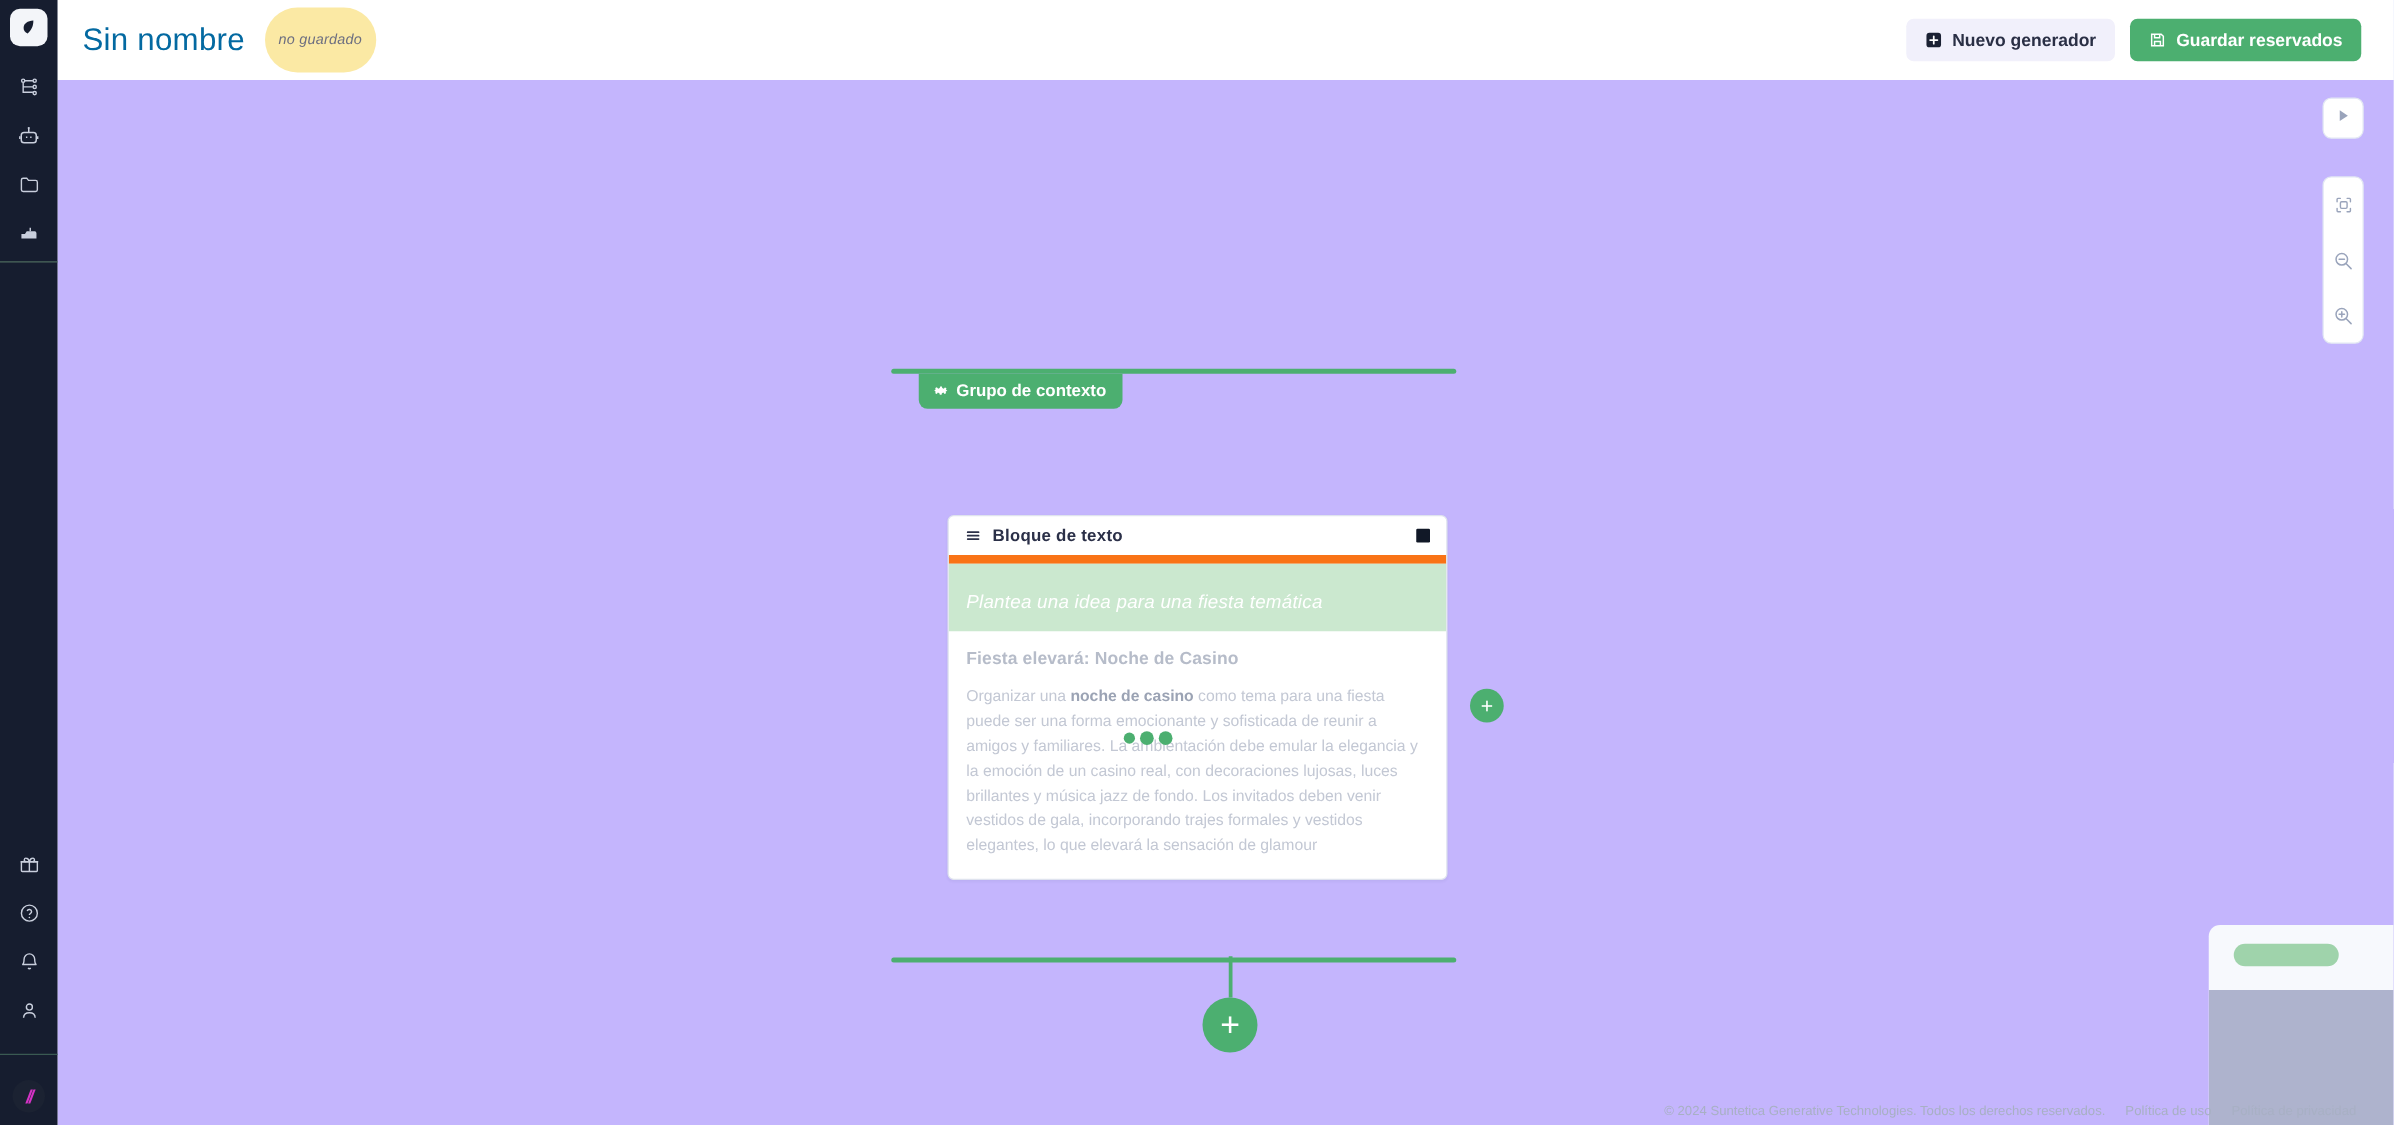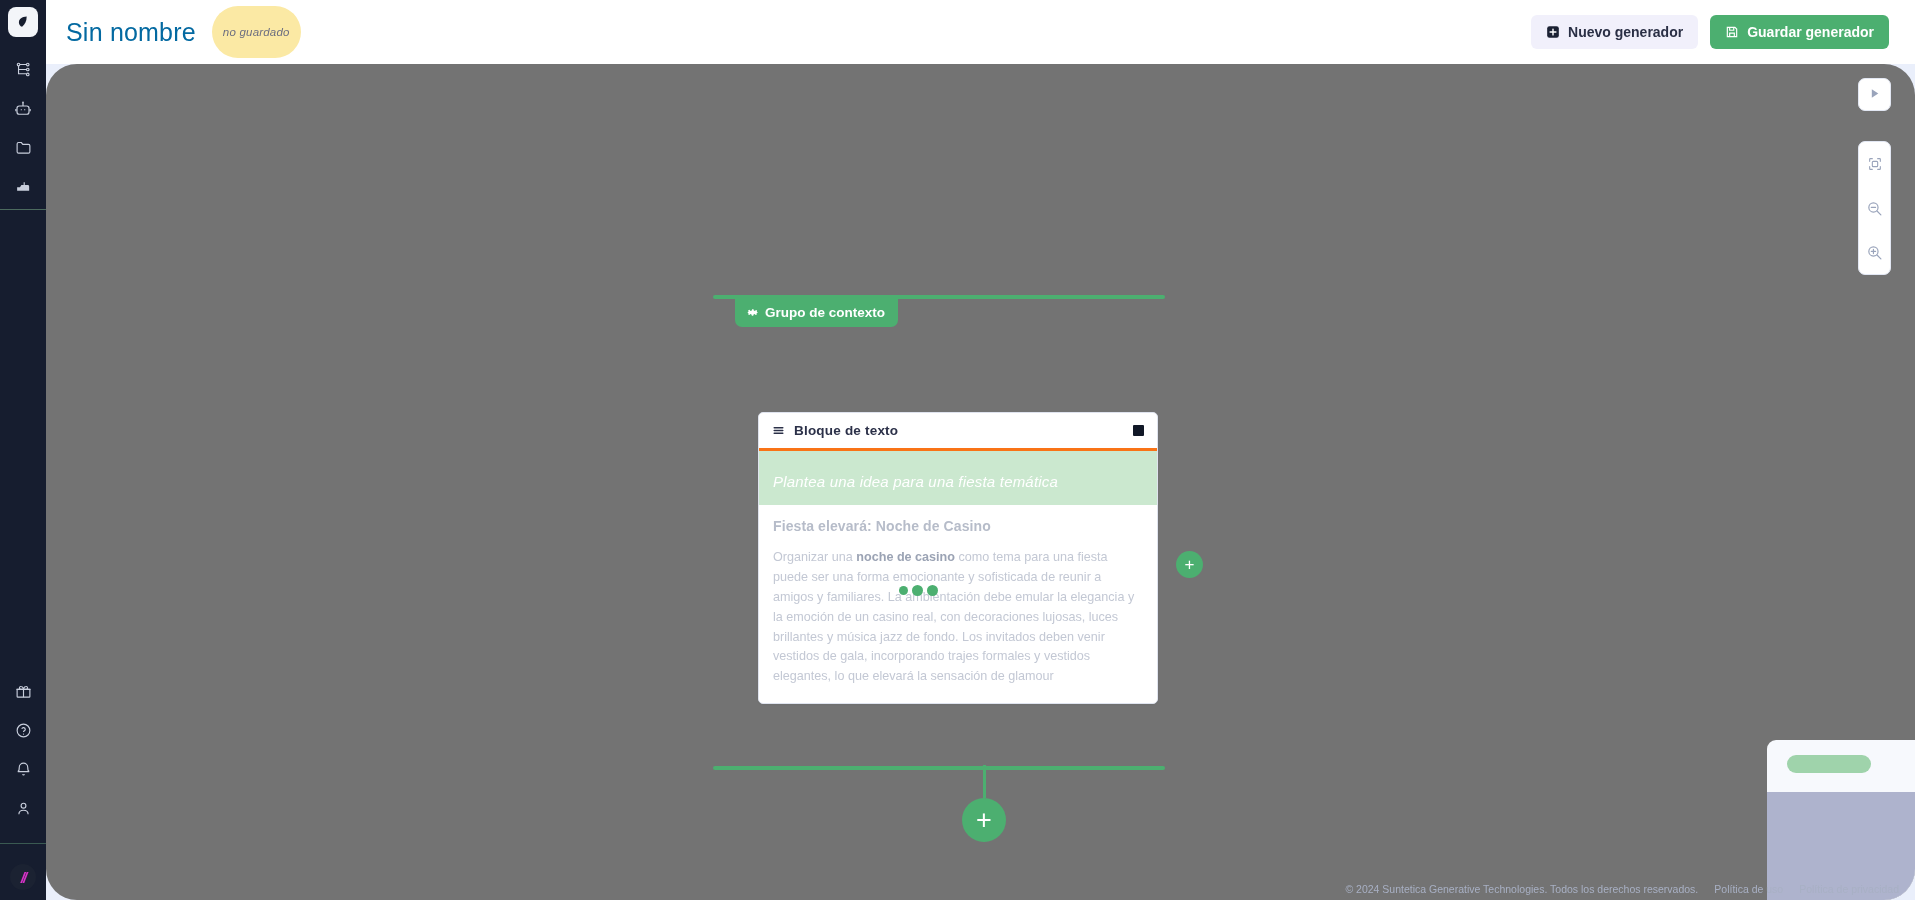--- a/index.html
+++ b/index.html
@@ -70,23 +70,22 @@
     font-size: 14px; font-weight: bold; cursor: pointer; border: none;
     white-space: nowrap;
   }
   .btn-light { background: #f1f0fb; color: #2a2f45; }
   .btn-green { background: #4caf70; color: #ffffff; }
   .btn svg { display: block; }
 
   
   .canvas {
     position: absolute; left: 46px; top: 64px; right: 0; bottom: 0;
-    background: #737373;
+    background: #c4b5fd;
     overflow: hidden;
-    border-radius: 31px;
   }
 
   
   .group-wrap { position: absolute; left: 667px; top: 231px; width: 452px; }
   .group-line {
     height: 4px; background: #4caf70; border-radius: 2px; width: 452px;
   }
   .group-tab {
     display: inline-flex; align-items: center; gap: 6px;
     background: #4caf70; color: #fff;
@@ -102,21 +101,21 @@
     position: absolute; left: 712px; top: 348px;
     width: 400px;
     background: #ffffff;
     border: 1px solid #dfe3ee;
     border-radius: 5px;
     box-shadow: 0 1px 2px rgba(40,50,80,.05);
     overflow: hidden;
   }
   .node-head {
     height: 38px; display: flex; align-items: center;
-    padding: 0 13px; border-bottom: 3px solid #f97316;
+    padding: 0 13px; border-bottom: 7px solid #f97316;
   }
   .node-head .mico { color: #2b3048; margin-right: 9px; display:flex; }
   .node-title { font-size: 13.5px; font-weight: bold; color: #2b3048; letter-spacing: .2px; }
   .node-stop {
     margin-left: auto; width: 11px; height: 11px; background: #111827;
     border-radius: 1px; cursor: pointer;
   }
   .node-prompt {
     background: #cbe8cf; color: #ffffff;
     font-style: italic; font-size: 15px;
@@ -181,21 +180,21 @@
     position: absolute; left: 20px; top: 15px;
     width: 84px; height: 18px; border-radius: 9px; background: #9fd3ab;
   }
   .mm-view {
     position: absolute; left: 0; top: 52px; width: 148px; height: 108px;
     background: #aeb3cd;
   }
 
   
   .footer {
-    position: absolute; left: 46px; right: 2px; bottom: 0; height: 22px;
+    position: absolute; left: 46px; right: 16px; bottom: 0; height: 22px;
     display: flex; align-items: center; justify-content: flex-end;
     gap: 16px; padding-right: 14px;
     font-size: 10.5px; color: #a8b0c4;
     z-index: 20; pointer-events: none;
   }
   .footer span, .footer a { pointer-events: auto; }
   .footer a { color: #a8b0c4; text-decoration: none; cursor: pointer; }
 </style>
 </head>
 <body>
@@ -291,21 +290,21 @@
         <span>Nuevo generador</span>
       </button>
 
       <button class="btn btn-green">
         <span>
           <svg width="14" height="14" viewBox="0 0 24 24" fill="none" stroke="#fff" stroke-width="2">
             <path d="M4 4h13l3 3v13H4z"></path>
               <path d="M8 4v5h7V4M8 20v-6h8v6"></path>
           </svg>
         </span>
-        <span>Guardar generador</span>
+        <span>Guardar reservados</span>
       </button>
     </div>
   </div>
 
   <div class="canvas">
 
     <div class="group-wrap">
       <div class="group-line"></div>
       <div class="group-tab">
         <span>

